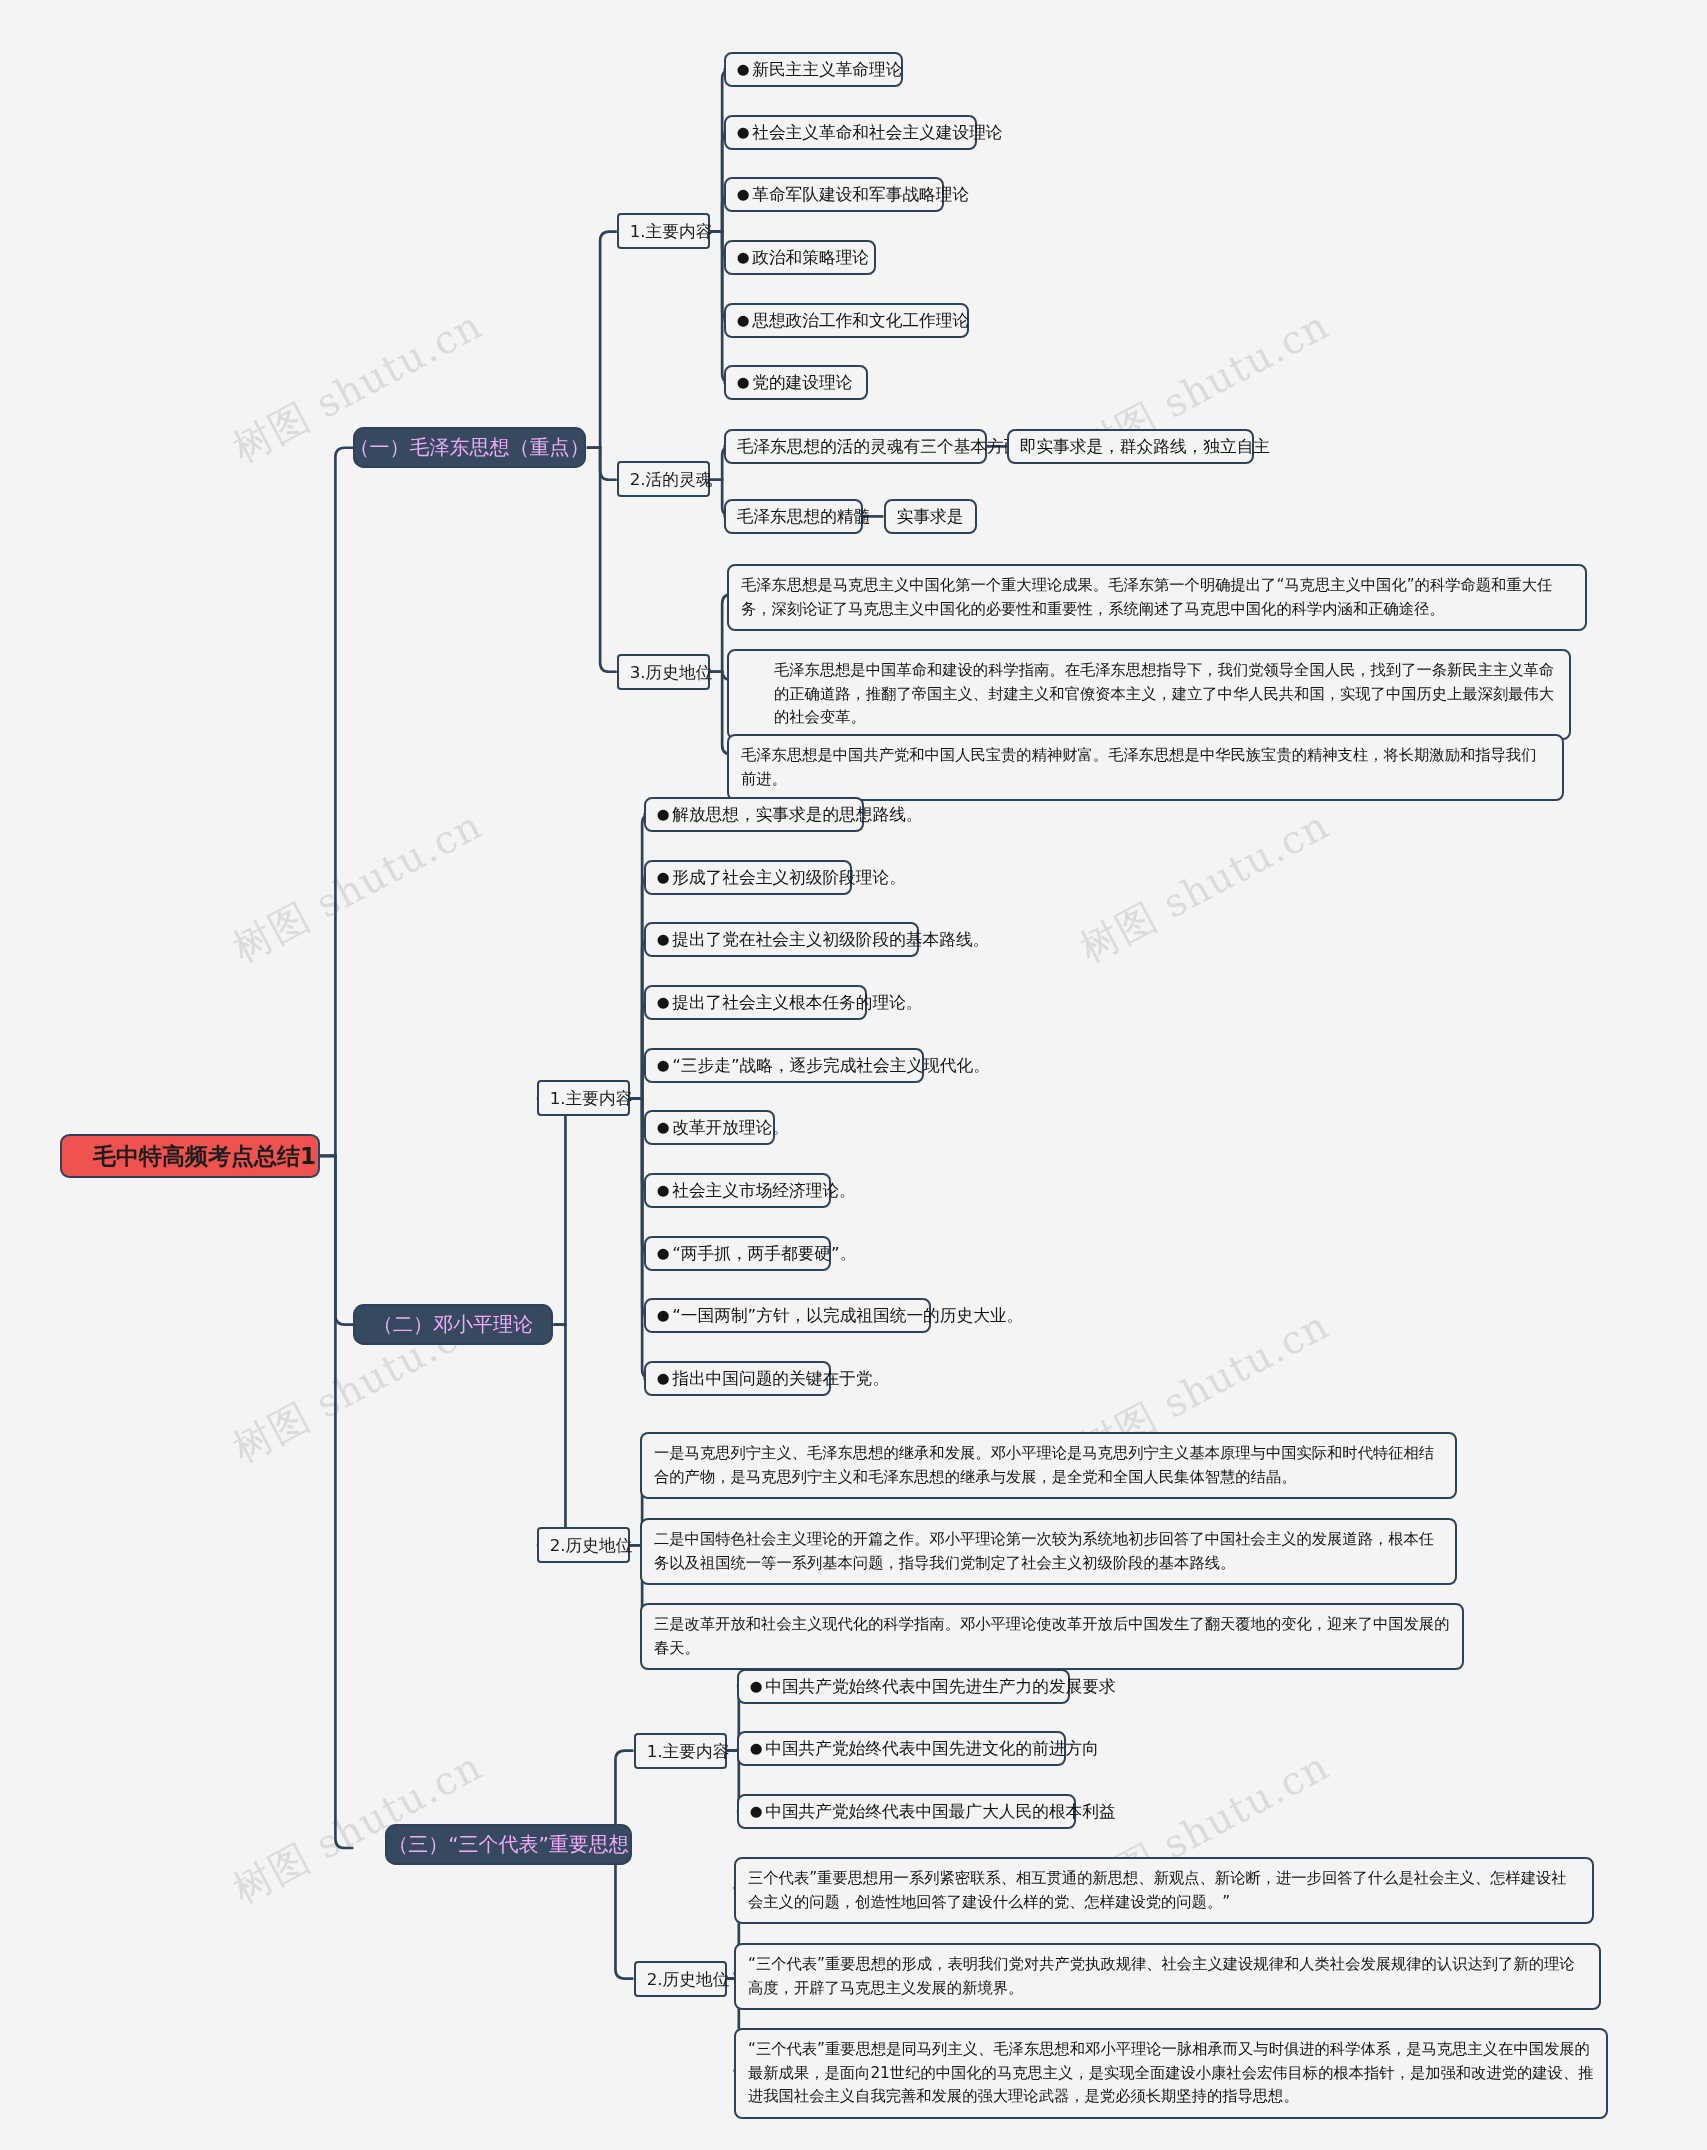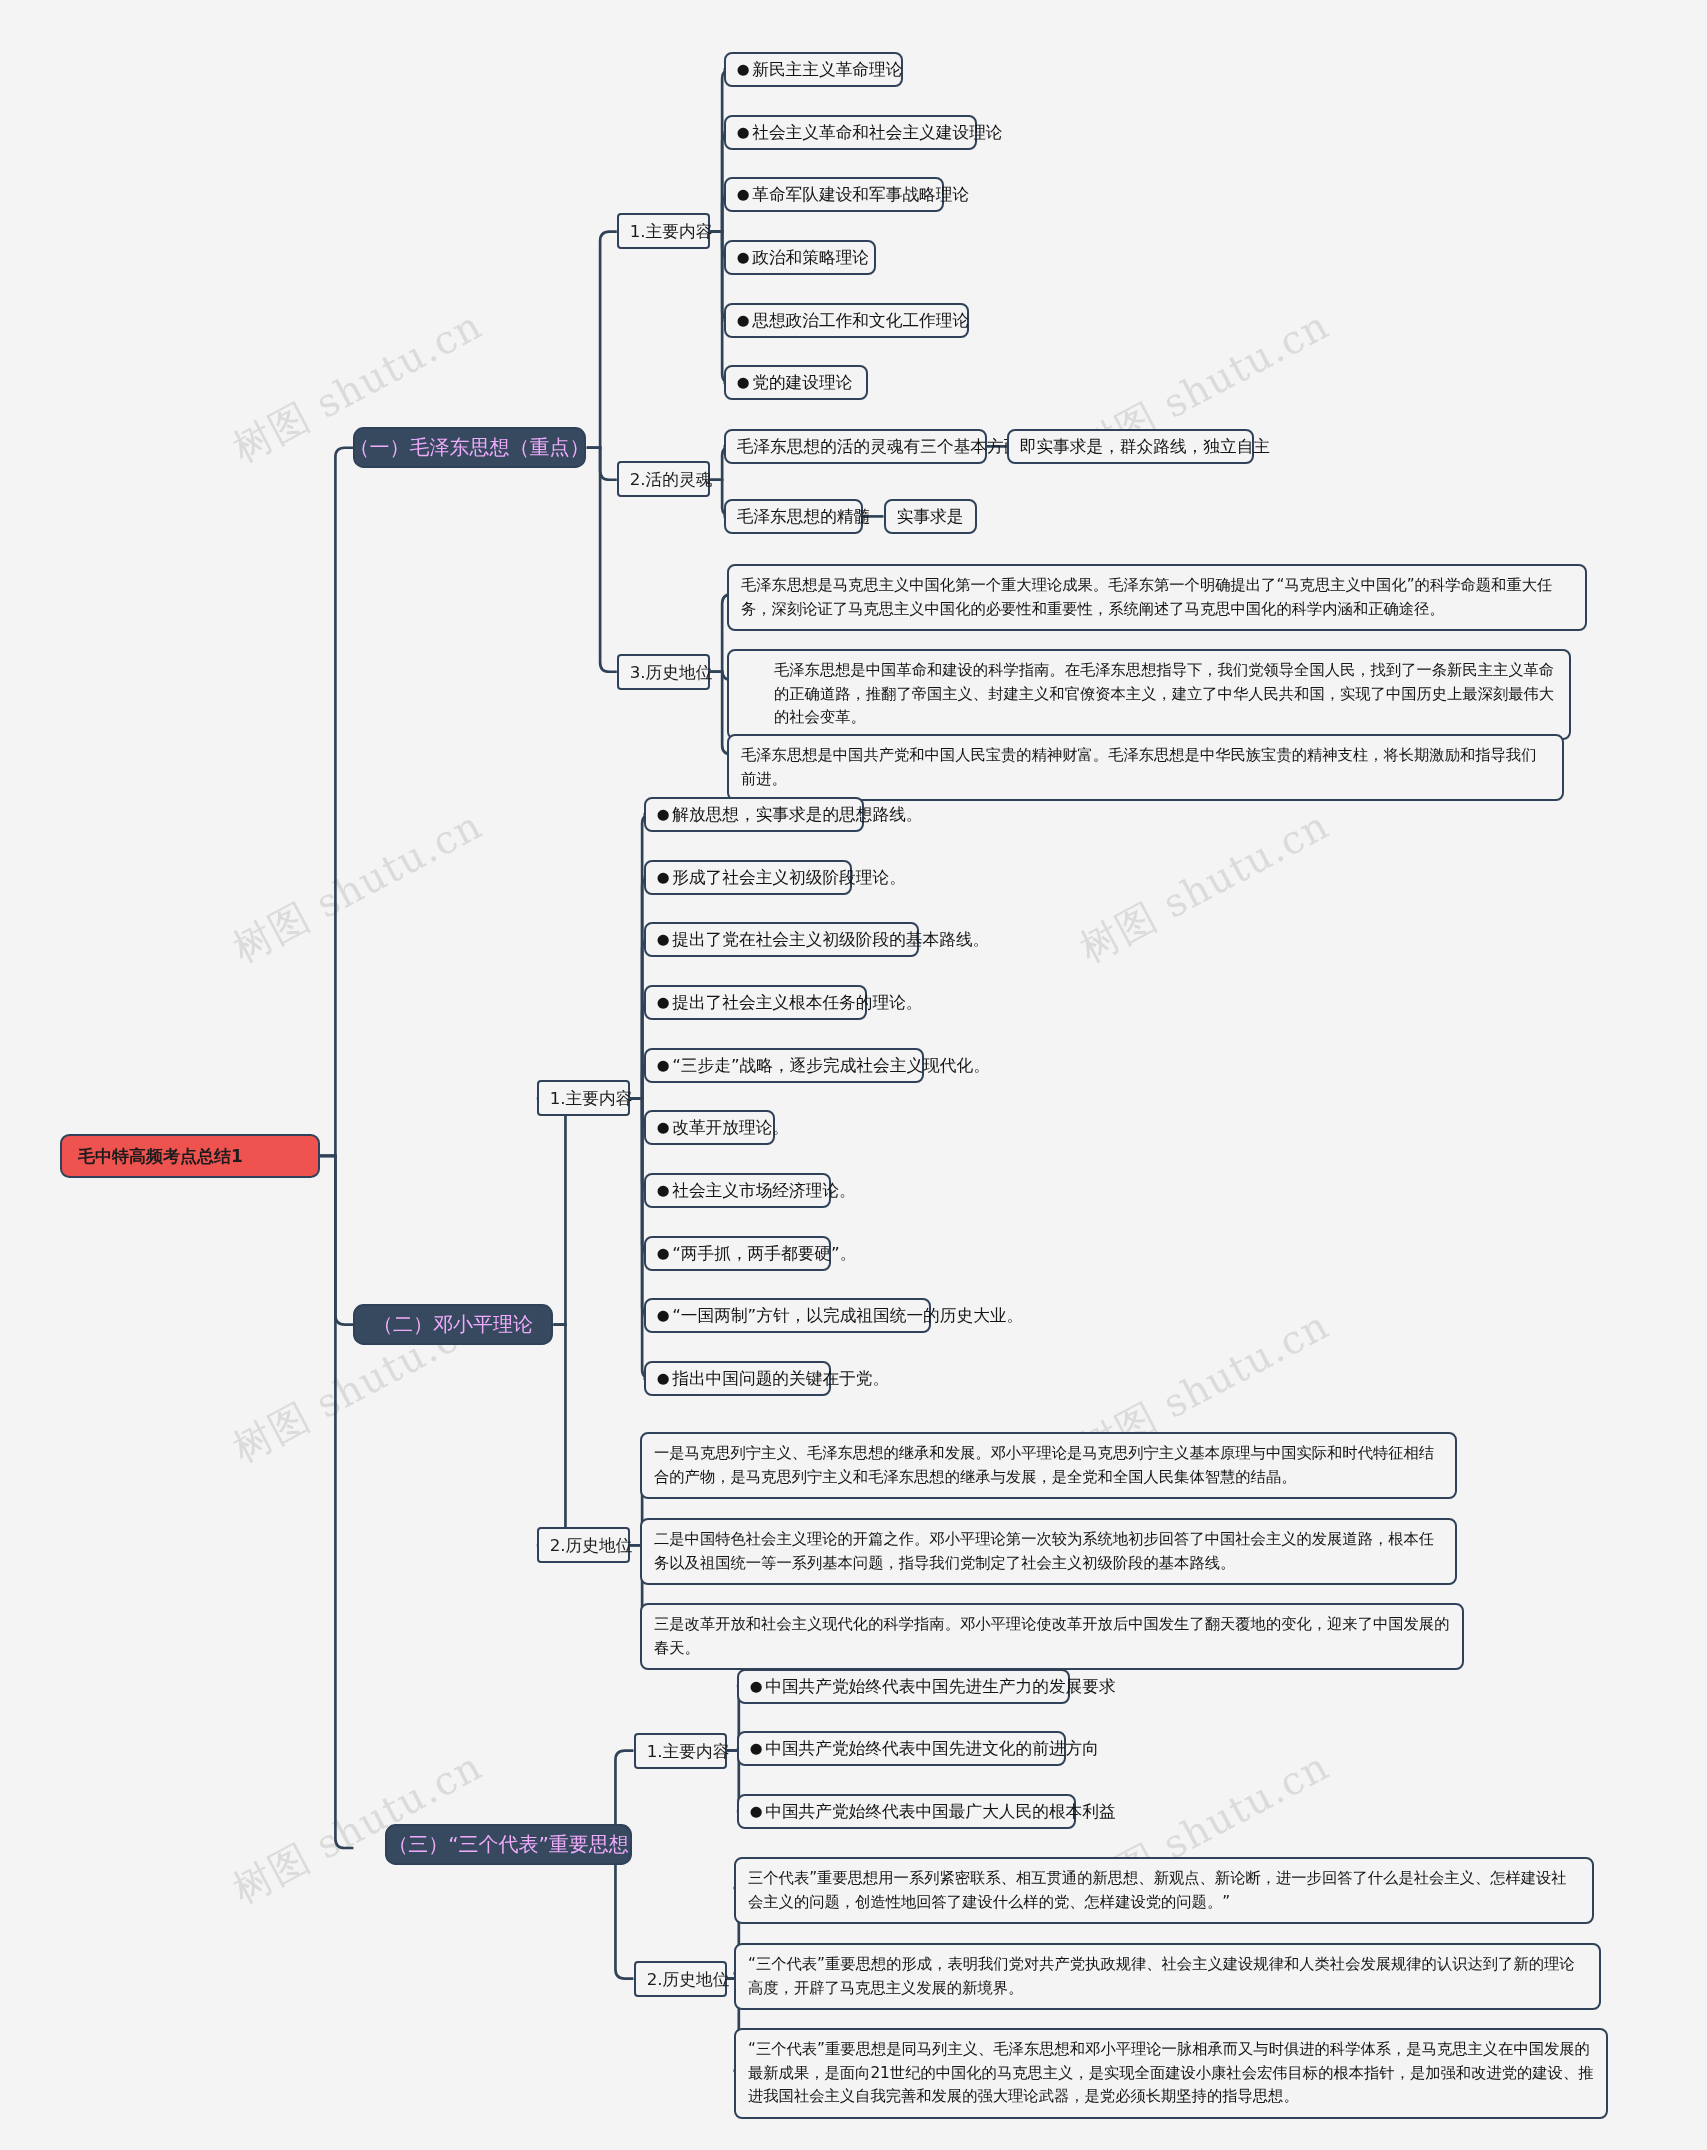--- a/index.html
+++ b/index.html
@@ -51,23 +51,23 @@
     display: flex;
     align-items: center;
     border-radius: 8px;
     white-space: nowrap;
   }
 
   .node.root {
     background: #ef5350;
     border: 2px solid #30425a;
     color: #1c1c1c;
-    font-size: 17px;
+    font-size: 23px;
     font-weight: bold;
-    padding: 0 16px;
+    padding: 0 31px;
     border-radius: 9.3px;
   }
 
   .node.lvl1 {
     background: #36495f;
     border: 2px solid #30425a;
     color: #f0abfc;
     font-size: 20px;
     padding: 0 17.3px;
     border-radius: 10.7px;

